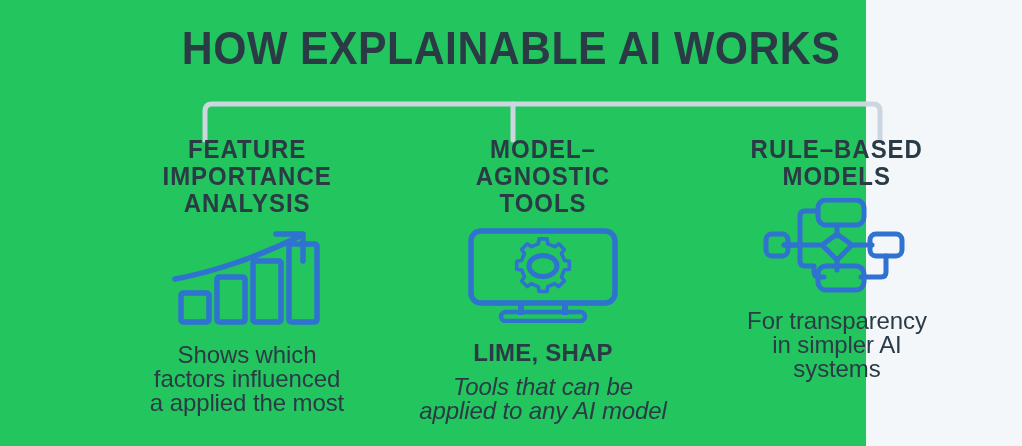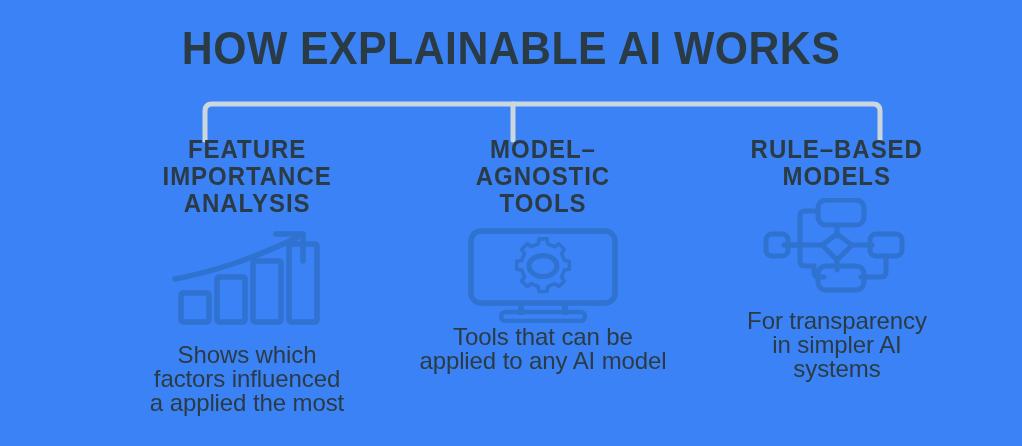--- a/index.html
+++ b/index.html
@@ -10,23 +10,23 @@
   body {
     width: 1022px;
     height: 446px;
     background: #f4f7fa;
     font-family: "Liberation Sans", "DejaVu Sans", sans-serif;
     color: #2b3b46;
     overflow: hidden;
   }
   #infographic {
     position: relative;
-    width: 1022px;
+    width: 866px;
     height: 446px;
-    background: #3b82f6;
+    background: #22c55e;
   }
 
   
   .title {
     position: absolute;
     top: 22px;
     left: 0;
     width: 1022px;
     text-align: center;
     font-size: 46px;
@@ -103,21 +103,21 @@
   .col-desc {
     font-size: 24px;
     line-height: 24px;
     font-weight: 400;
     color: #2b3b46;
     margin: 0;
     letter-spacing: -0.1px;
     white-space: pre-line;
   }
   .desc-feature { margin-top: 16px; }
-  .desc-model   { margin-top: 2px; }
+  .desc-model   { margin-top: 8px; font-style: italic; }
   .desc-rule    { margin-top: 15px; }
   .emph-model   { margin-top: 16px; }
 </style>
 </head>
 <body>
 
 <div id="infographic">
 
   <div class="title">HOW EXPLAINABLE AI WORKS</div>
 
@@ -181,20 +181,21 @@
                        L -29.7 28.4 L -25.7 22.8 L -29.7 13.1
                        L -36.5 12.0 L -36.5 1.0 L -29.7 -0.1
                        L -25.7 -9.8 L -29.7 -15.4 L -21.9 -23.2
                        L -16.3 -19.2 L -6.6 -23.2 Z" transform="translate(0,-6.5) scale(0.72)"></path>
             </g>
             <ellipse cx="0" cy="-1" rx="14" ry="10.5" fill="none" stroke="#2f72d0" stroke-width="5"></ellipse>
           </g>
         </svg>
       </div>
 
+      <div class="emphasis emph-model">LIME, SHAP</div>
 
       <div class="col-desc desc-model">Tools that can be
 applied to any AI model</div>
     </div>
 
     <div class="column col-rule">
       <div class="col-heading" style="white-space: pre-line;">RULE–BASED
 MODELS</div>
 
       <div class="icon-wrap icon-rule">

